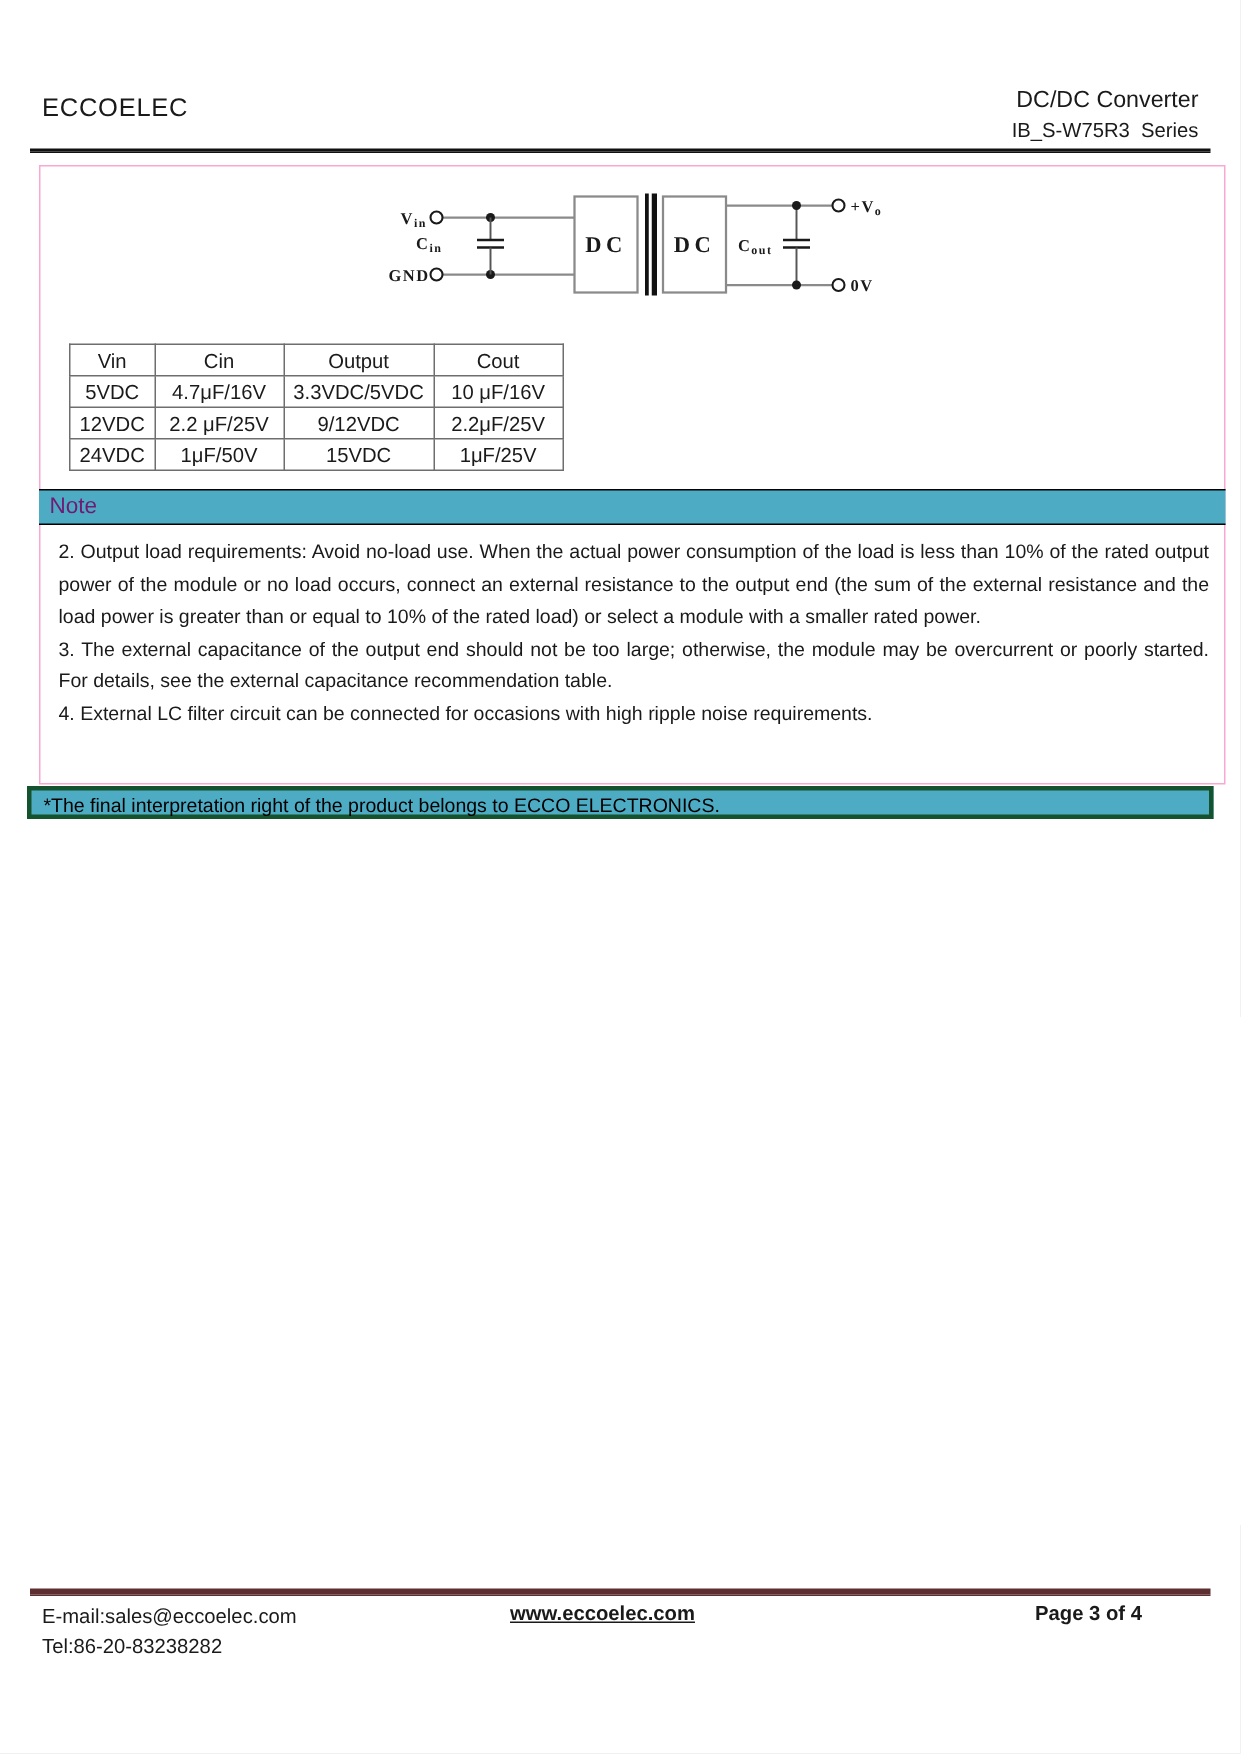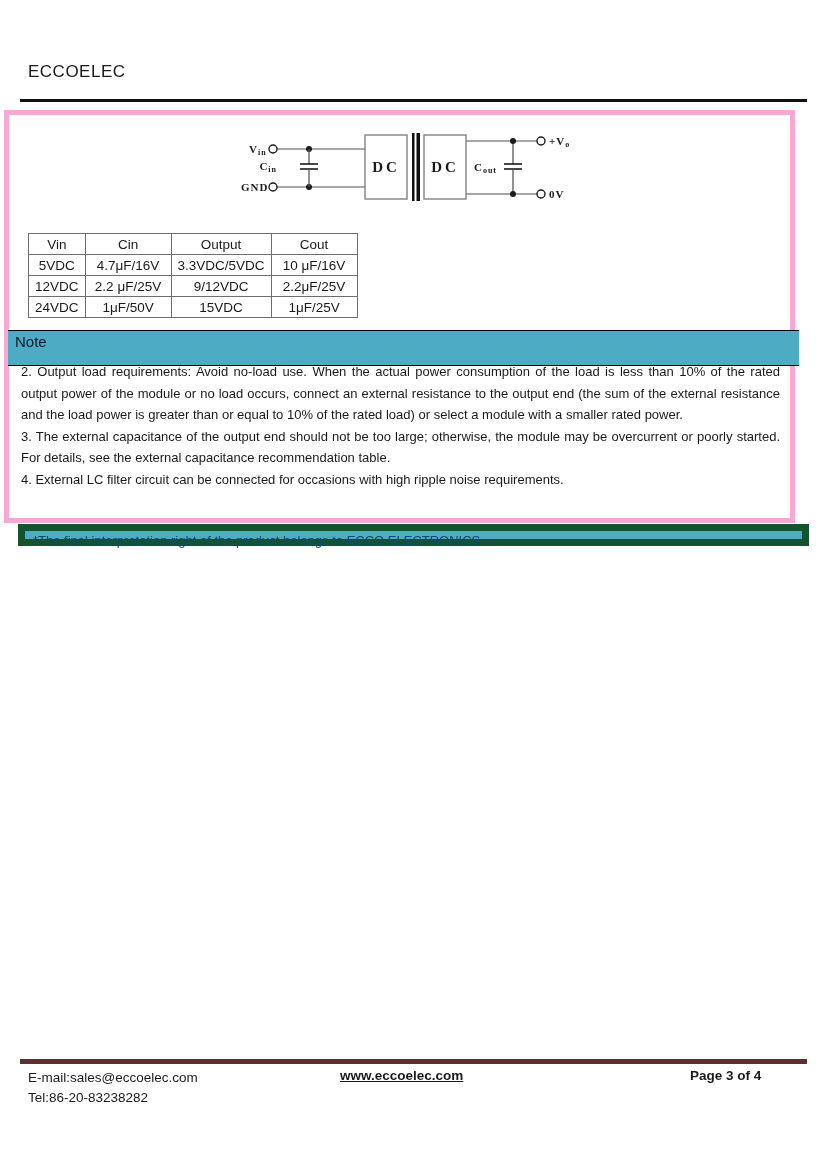--- a/index.html
+++ b/index.html
@@ -12,62 +12,66 @@
   
   .header { position:absolute; top:58px; left:28px; right:28px; display:flex; justify-content:space-between; align-items:flex-start; }
   .brand { font-size:17px; font-weight:normal; letter-spacing:0.5px; padding-top:4px; }
   .header-right { text-align:right; }
   .product-title { font-size:15.5px; }
   .series-title { font-size:13.5px; margin-top:3px; white-space:pre; }
   .header-rule { position:absolute; top:99px; left:20px; right:20px; height:3px;
     border-top:2px solid #111; border-bottom:1px solid #111; }
 
   
-  .main-box { position:absolute; top:110px; left:4px; width:791px; height:413px; border:5px solid #f9a8d4; background:#fff; }
+  .main-box { position:absolute; top:110px; left:26px; width:791px; height:413px; border:1px solid #f9a8d4; background:#fff; }
 
   
   .diagram { position:absolute; left:228px; top:12px; }
   .diagram text { font-family:"Liberation Serif", serif; font-weight:bold; fill:#1a1a1a; }
   .lbl { font-size:11px; letter-spacing:1px; }
   .lbl-sub { font-size:8px; }
   .dc-lbl { font-size:15px; letter-spacing:3px; }
 
   
   .cap-table { position:absolute; left:19px; top:118px; border-collapse:collapse; font-size:13.5px; }
   .cap-table th, .cap-table td { border:1px solid #6e6e6e; text-align:center; height:21px; padding:0 6px; font-weight:normal; }
   .cap-table .c0 { width:55px; } .cap-table .c1 { width:86px; }
   .cap-table .c2 { width:99px;text-align:center; } .cap-table .c3 { width:86px; }
 
   
-  .note-header { position:absolute; top:215px; left:-1px; width:791px; height:36px;
+  .note-header { position:absolute; top:215px; left:-1px; width:791px; height:24px;
     background:var(--accent-blue, #4DACC4); border-top:1px solid #000; border-bottom:1px solid #000;
-    font-size:15px; color:#0f172a; line-height:22px; padding-left:7px; }
+    font-size:15px; color:#701a75; line-height:22px; padding-left:7px; }
   .note-body { position:absolute; top:240px; left:0; right:0; padding:6px 10px 0 12px; }
   .note-body p { font-size:13px; line-height:21.5px; text-align:justify; }
 
   
   .interp-bar { position:absolute; top:524px; left:18px; width:791px; height:22px;
-    background:var(--accent-blue, #4DACC4); border:7px solid #14532d;
-    font-size:13px; color:#0c4a6e; line-height:20px; padding-left:8px; }
+    background:var(--accent-blue, #4DACC4); border:3px solid #14532d;
+    font-size:13px; color:#000000; line-height:20px; padding-left:8px; }
 
   
   .footer-rule { position:absolute; top:1059px; left:20px; width:787px; height:3px;
     border-top:4px solid var(--footer-rule, #5D2F30); border-bottom:1px solid var(--footer-rule, #5D2F30); }
   .footer { position:absolute; top:1066px; left:0; right:0; height:50px; font-size:13.5px; }
   .footer-contact { position:absolute; left:28px; top:2px; line-height:20px; }
   .footer-site { position:absolute; left:320px; top:2px; font-weight:bold; text-decoration:underline;margin-left:20px; }
   .footer-page { position:absolute; left:690px; top:2px; font-weight:bold; }
 </style>
 </head>
 <body>
 
 <div class="page">
 
   <div class="header">
     <div class="brand">ECCOELEC</div>
+    <div class="header-right">
+      <div class="product-title">DC/DC Converter</div>
+      <div class="series-title">IB_S-W75R3  Series</div>
+    </div>
   </div>
   <div class="header-rule"></div>
 
   <div class="main-box">
 
     <svg class="diagram" width="340" height="82" viewBox="0 0 340 82">
 
       <line x1="40" y1="22" x2="128" y2="22" stroke="#8a8a8a" stroke-width="1.5"></line>
       <line x1="40" y1="60" x2="128" y2="60" stroke="#8a8a8a" stroke-width="1.5"></line>
 

